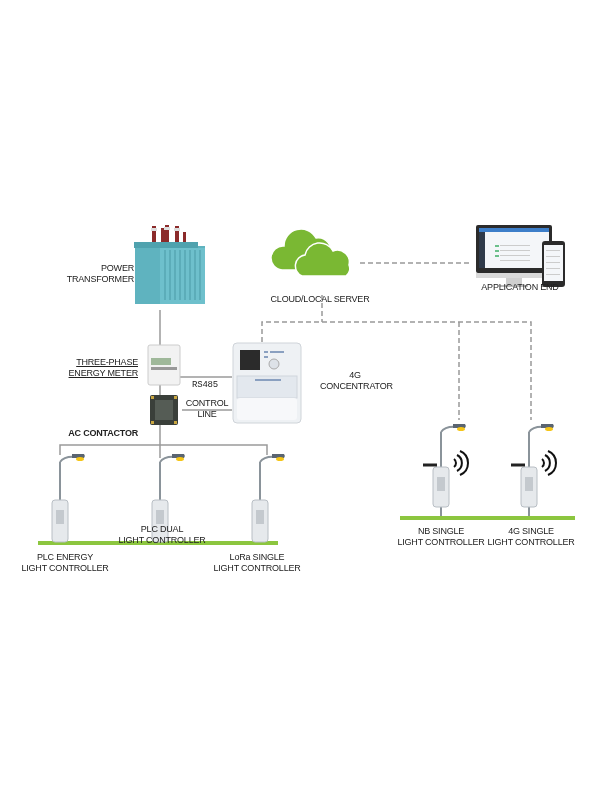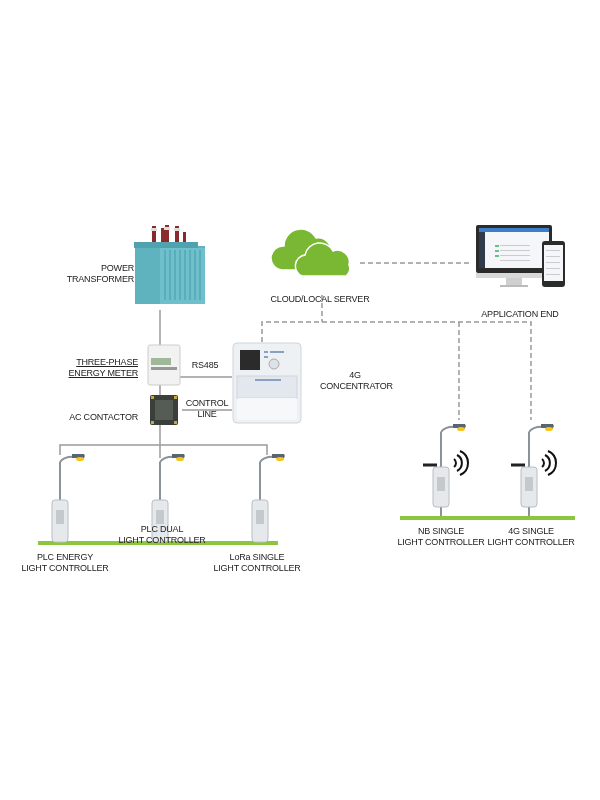--- a/index.html
+++ b/index.html
@@ -186,27 +186,27 @@
         </g>
       </g>
     </g>
 </svg>
 
 <div class="lbl r" style="left:60px;top:263px;width:74px;text-align:right;">
   <div>POWER</div>
   <div>TRANSFORMER</div>
 </div>
 <div class="lbl" style="left:265px;top:294px;width:110px;">CLOUD/LOCAL SERVER</div>
-<div class="lbl" style="left:470px;top:309px;width:100px;">APPLICATION END</div>
+<div class="lbl" style="left:470px;top:282px;width:100px;">APPLICATION END</div>
 <div class="lbl r" style="left:60px;top:357px;width:78px;text-decoration:underline;">
   <div>THREE-PHASE</div>
   <div>ENERGY METER</div>
 </div>
-<div class="lbl r" style="left:60px;top:412px;width:78px;">AC CONTACTOR</div>
-<div class="lbl" style="left:185px;top:360px;width:40px;">RS485</div>
+<div class="lbl r" style="left:60px;top:428px;width:78px;font-weight:bold;">AC CONTACTOR</div>
+<div class="lbl" style="left:185px;top:380px;width:40px;font-family:Liberation Mono, monospace;">RS485</div>
 <div class="lbl" style="left:182px;top:398px;width:50px;">
   <div>CONTROL</div>
   <div>LINE</div>
 </div>
 <div class="lbl" style="left:304px;top:370px;width:70px;padding-left:16px;">
   <div>4G</div>
   <div>CONCENTRATOR</div>
 </div>
 <div class="lbl" style="left:20px;top:552px;width:90px;">
   <div>PLC ENERGY</div>

